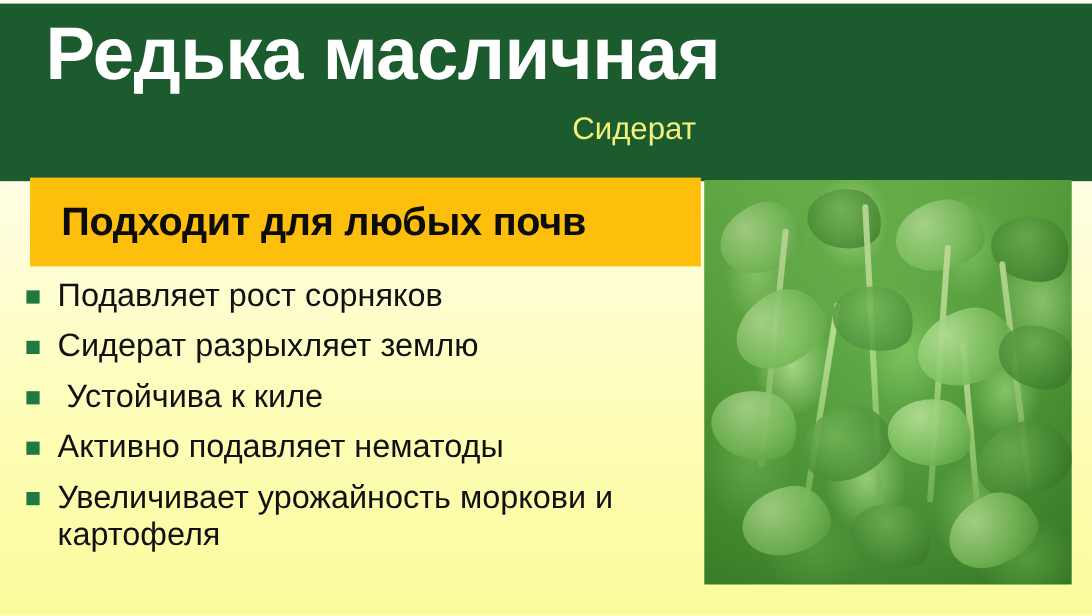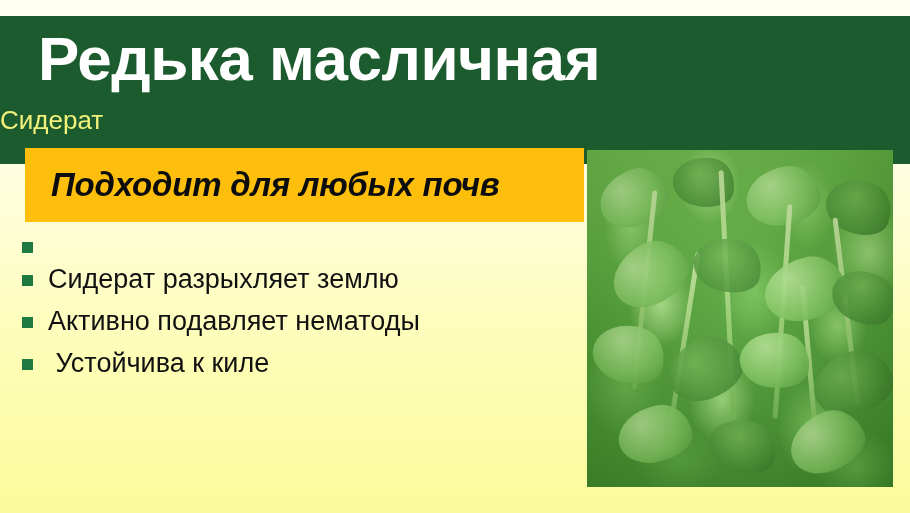--- a/index.html
+++ b/index.html
@@ -17,59 +17,58 @@
     width: 910px;
     height: 513px;
     background: linear-gradient(to bottom, #FFFFF0 0%, #FFFEE4 30%, #FDFDB6 70%, #FBFB9C 100%);
     overflow: hidden;
   }
 
   
   #header-band {
     position: absolute;
     left: 0;
-    top: 16px;
+    top: 3px;
     width: 910px;
     height: 148px;
     background: #1C5B2E;
   }
   #header-title {
     position: absolute;
     left: 38px;
     top: 8px;
     font-size: 62px;
     font-weight: bold;
     color: #FFFFFF;
     letter-spacing: -0.5px;
     line-height: 1.12;
     white-space: nowrap;
   }
   #header-subtitle {
     position: absolute;
     left: 0;
     top: 90px;
     width: 580px;
-    text-align: left;
+    text-align: right;
     font-size: 26px;
     color: #F2F27A;
     line-height: 1.1;
     white-space: nowrap;
   }
 
   
   #callout-band {
     position: absolute;
     left: 25px;
     top: 148px;
     width: 559px;
     height: 74px;
     background: #FDBE0C;
     display: flex;
     align-items: center;
-    font-style: italic;
   }
   #callout-text {
     padding-left: 26px;
     font-size: 33px;
     font-weight: bold;
     color: #0C0C0C;
     letter-spacing: -0.2px;
     white-space: nowrap;
   }
 
@@ -163,38 +162,43 @@
   </div>
 
   <div id="callout-band">
     <div id="callout-text">Подходит для любых почв</div>
   </div>
 
   <div id="bullet-list">
 
     <div class="bullet-row">
       <span class="bullet-marker"></span>
+      <span class="bullet-text">Подавляет рост сорняков</span>
     </div>
 
 
     <div class="bullet-row">
       <span class="bullet-marker"></span>
       <span class="bullet-text">Сидерат разрыхляет землю</span>
     </div>
 
     <div class="bullet-row">
       <span class="bullet-marker"></span>
+      <span class="bullet-text"> Устойчива к киле</span>
+    </div>
+
+    <div class="bullet-row">
+      <span class="bullet-marker"></span>
       <span class="bullet-text">Активно подавляет нематоды</span>
     </div>
 
     <div class="bullet-row">
       <span class="bullet-marker"></span>
-      <span class="bullet-text"> Устойчива к киле</span>
-    </div>
-
+      <span class="bullet-text">Увеличивает урожайность моркови и картофеля</span>
+    </div>
 
   </div>
 
   <div id="photo-frame">
     <div id="photo-canvas">
       <div class="leaf" style="left:4%;top:6%;width:70px;height:56px;transform:rotate(-18deg);"></div>
       <div class="leaf dark" style="left:28%;top:2%;width:62px;height:50px;transform:rotate(12deg);"></div>
       <div class="leaf" style="left:52%;top:5%;width:74px;height:58px;transform:rotate(-8deg);"></div>
       <div class="leaf dark" style="left:78%;top:9%;width:66px;height:54px;transform:rotate(22deg);"></div>
 

